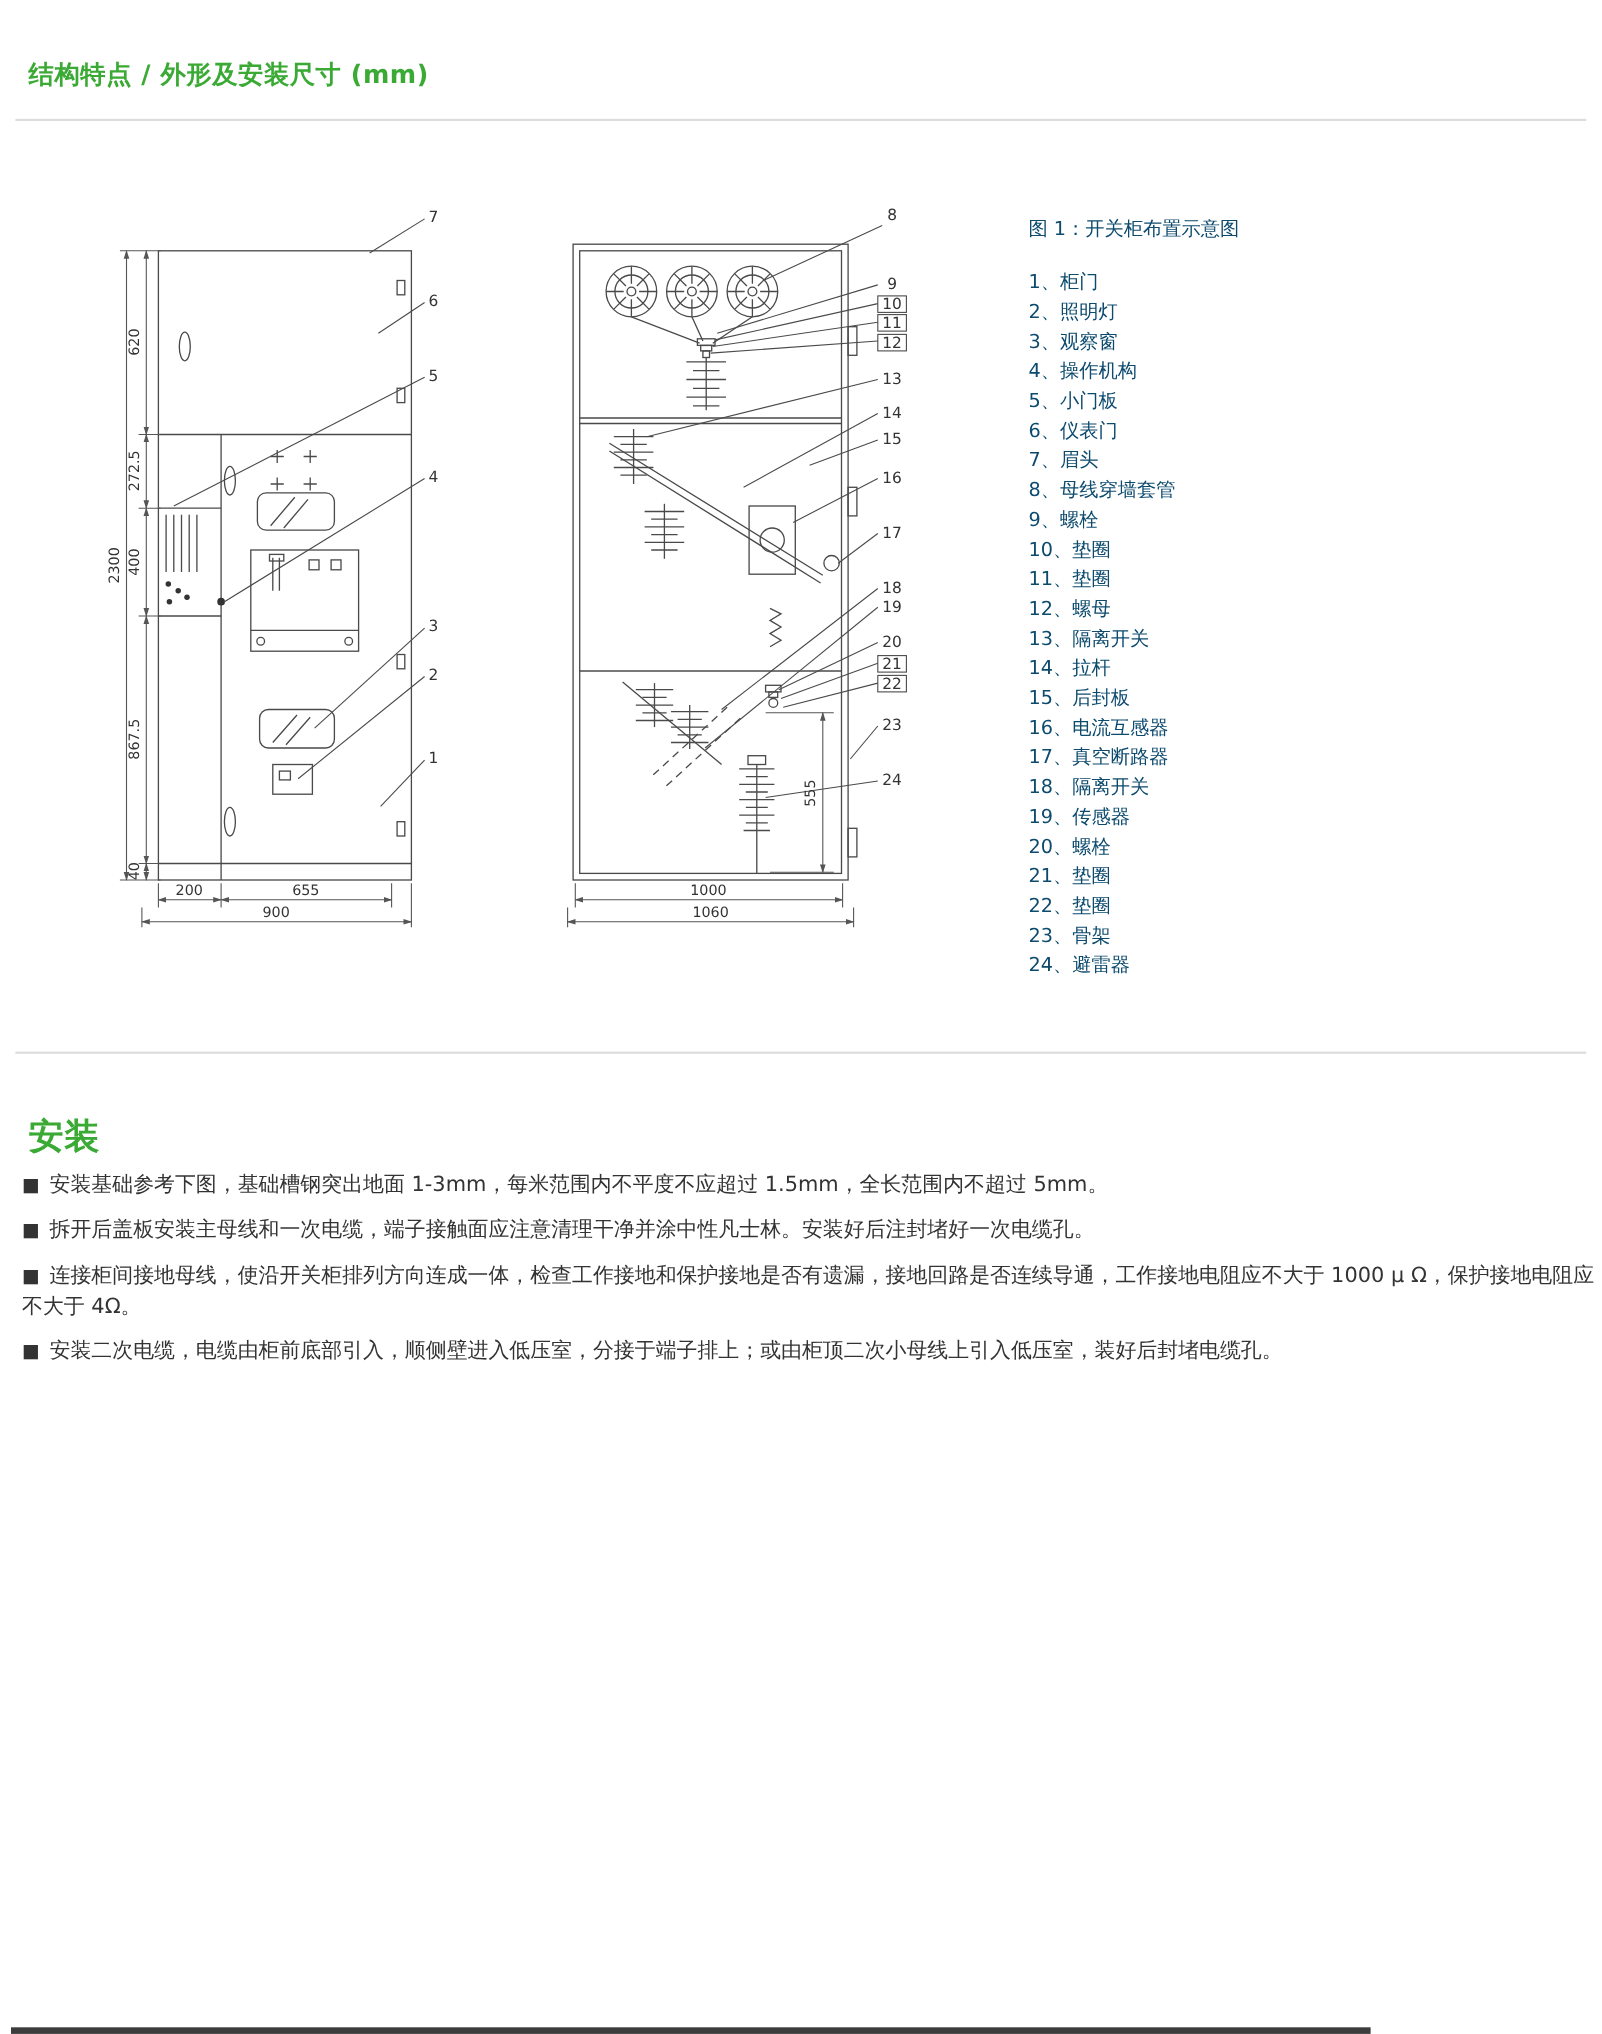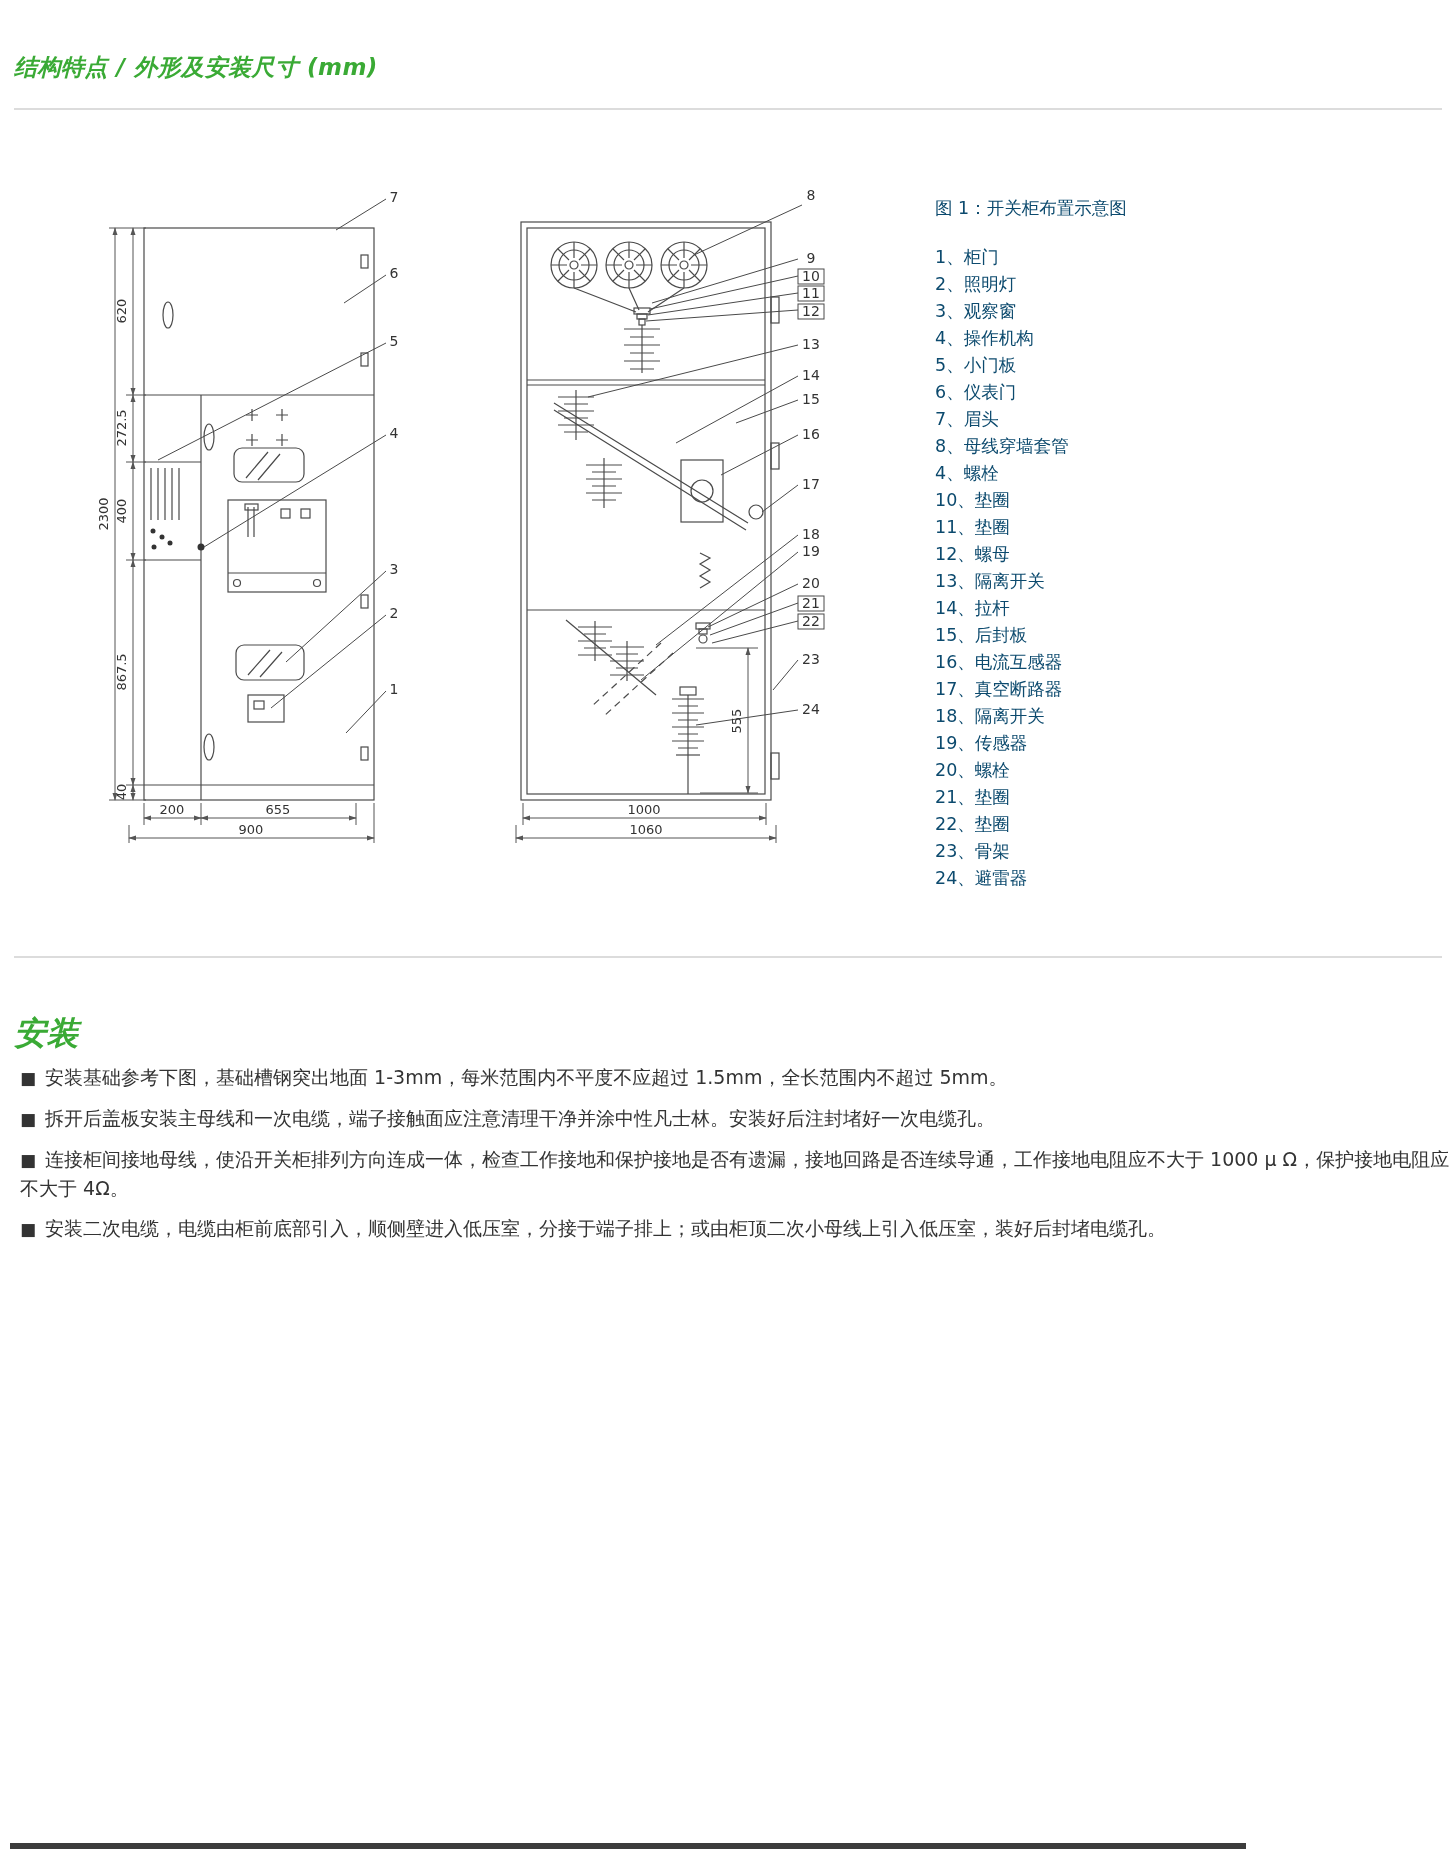--- a/index.html
+++ b/index.html
@@ -2,21 +2,21 @@
 <html><head>
 <meta charset="utf-8">
 <style>
   * { margin:0; padding:0; box-sizing:border-box; }
   html,body { background:#ffffff; }
   body {
     width:1456px; height:1849px; position:relative; overflow:hidden;
     font-family:"DejaVu Sans","Liberation Sans",sans-serif; color:#333;
   }
   .section-title {
-    position:absolute; left:14px; color:#3aaa35; font-weight:bold; letter-spacing:0.5px;font-style:italic;
+    position:absolute; left:26px; color:#3aaa35; font-weight:bold; letter-spacing:0.5px;
   }
   .title-structure { top:52px; font-size:23px; }
   .title-install  { top:1012px; font-size:32px; }
   .rule { position:absolute; left:14px; right:14px; height:2px; background:#dcdcdc; }
   .rule-1 { top:108px; }
   .rule-2 { top:956px; }
   .figure-wrap { position:absolute; left:96px; top:175px; width:920px; height:700px; }
   .legend { position:absolute; left:935px; top:196px; font-size:17.5px; color:#0c4a6e; }
   .legend-caption { margin-bottom:24px; }
   .legend-item { line-height:27px; }
@@ -253,21 +253,21 @@
 <div class="legend">
   <div class="legend-caption">图 1：开关柜布置示意图</div>
   <div class="legend-item">1、柜门</div>
   <div class="legend-item">2、照明灯</div>
   <div class="legend-item">3、观察窗</div>
   <div class="legend-item">4、操作机构</div>
   <div class="legend-item">5、小门板</div>
   <div class="legend-item">6、仪表门</div>
   <div class="legend-item">7、眉头</div>
   <div class="legend-item">8、母线穿墙套管</div>
-  <div class="legend-item">4、螺栓</div>
+  <div class="legend-item">9、螺栓</div>
   <div class="legend-item">10、垫圈</div>
   <div class="legend-item">11、垫圈</div>
   <div class="legend-item">12、螺母</div>
   <div class="legend-item">13、隔离开关</div>
   <div class="legend-item">14、拉杆</div>
   <div class="legend-item">15、后封板</div>
   <div class="legend-item">16、电流互感器</div>
   <div class="legend-item">17、真空断路器</div>
   <div class="legend-item">18、隔离开关</div>
   <div class="legend-item">19、传感器</div>

